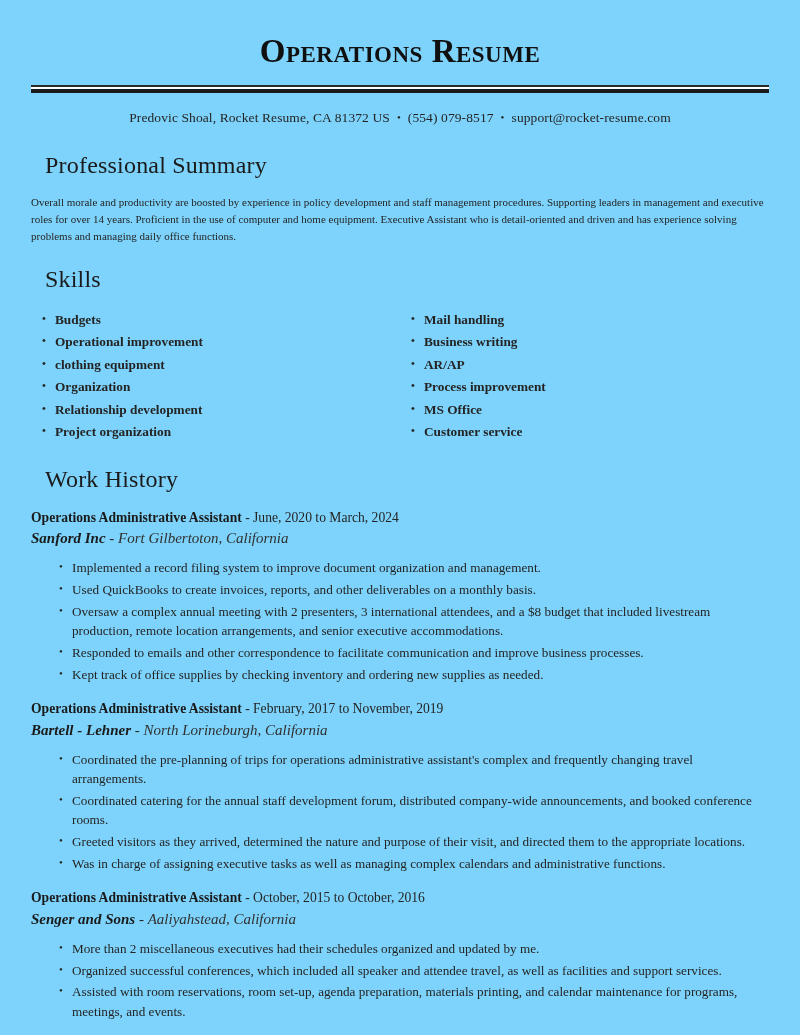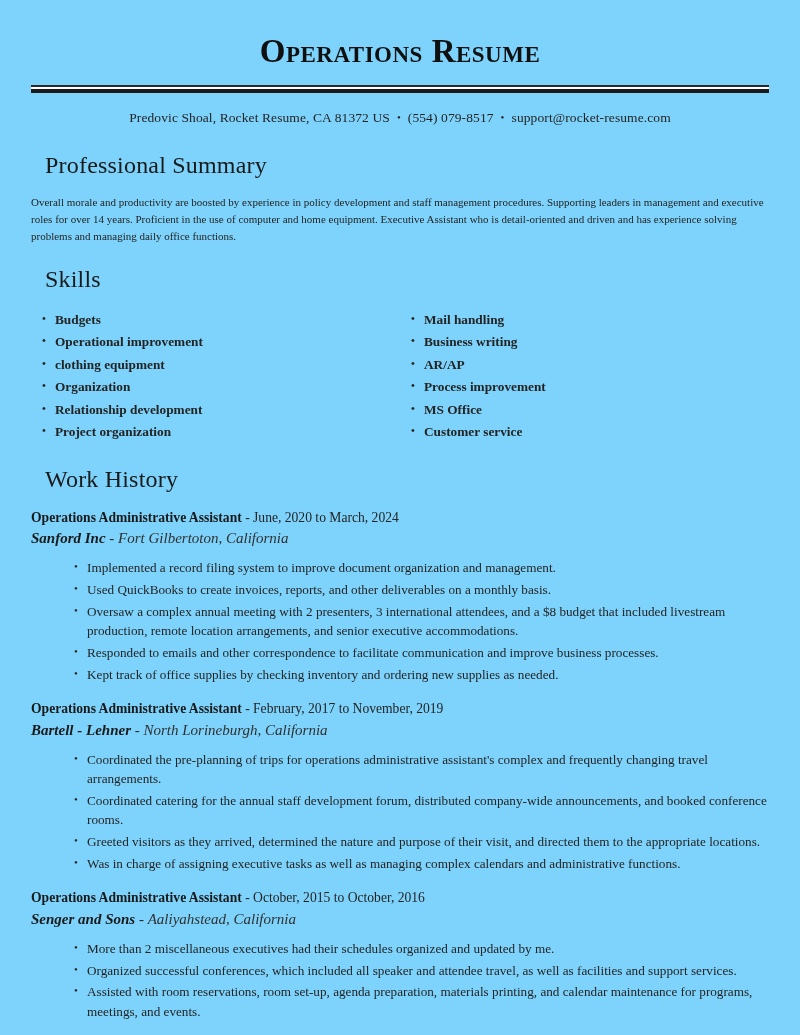--- a/index.html
+++ b/index.html
@@ -153,21 +153,20 @@
     margin: 7px 0 0 0;
     padding-left: 41px;
     list-style: none;
   }
   .job-bullets li {
     font-size: 13.2px;
     line-height: 1.47;
     color: #242424;
     padding: 1.2px 0;
     position: relative;
-    margin-left: 15px;
   }
   .job-bullets li::before {
     content: "\2022";
     position: absolute;
     left: -13px;
     top: 1.2px;
     font-size: 11px;
     color: #242424;
   }
   .dash { color: #242424; }

